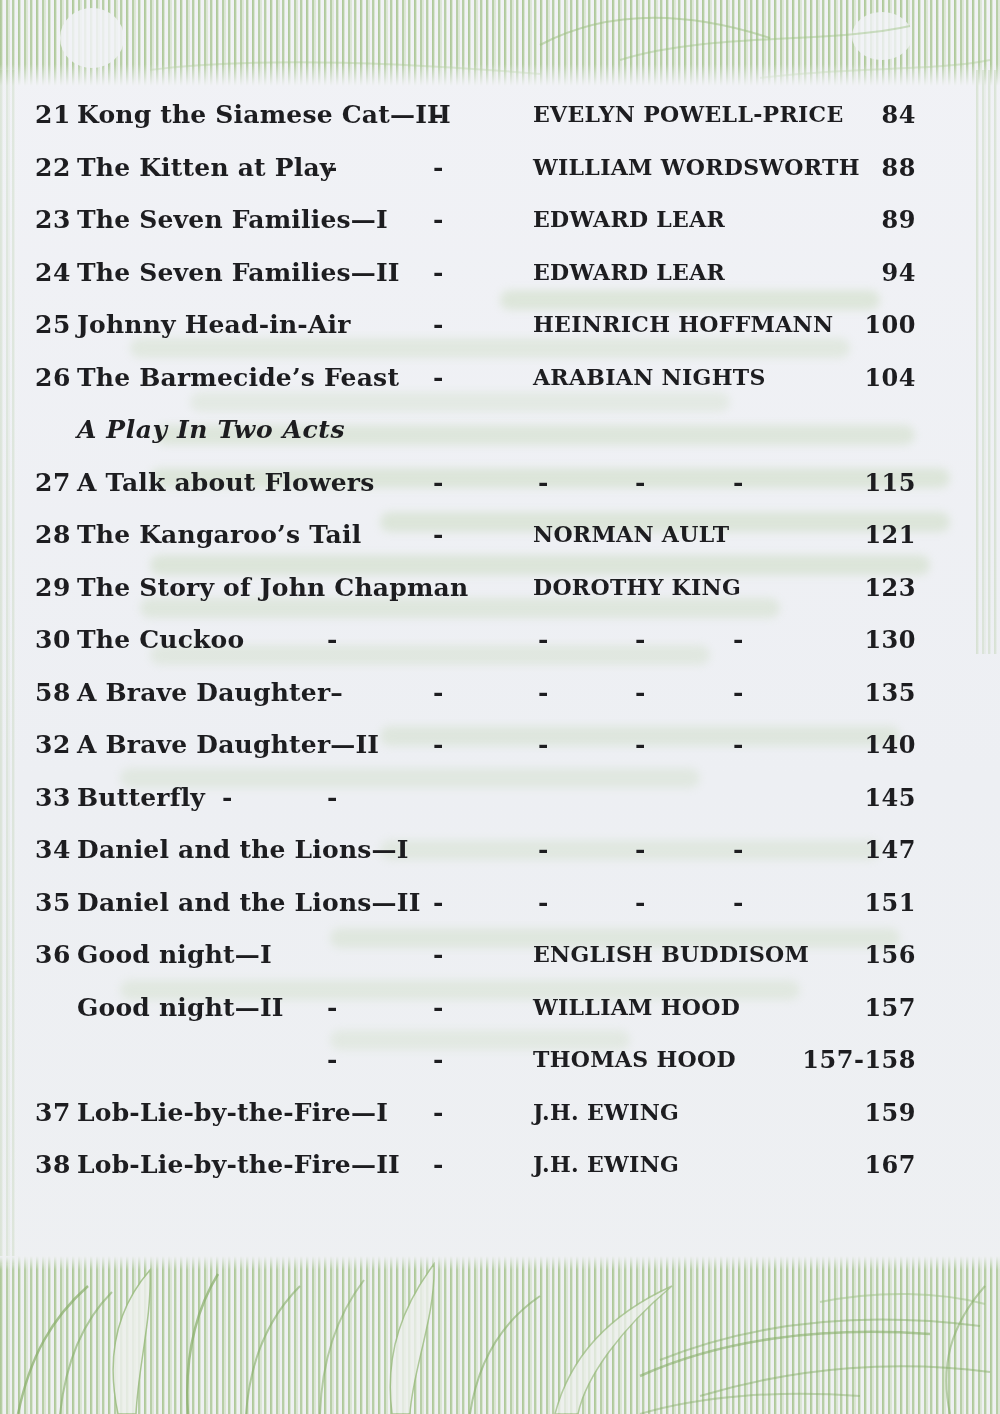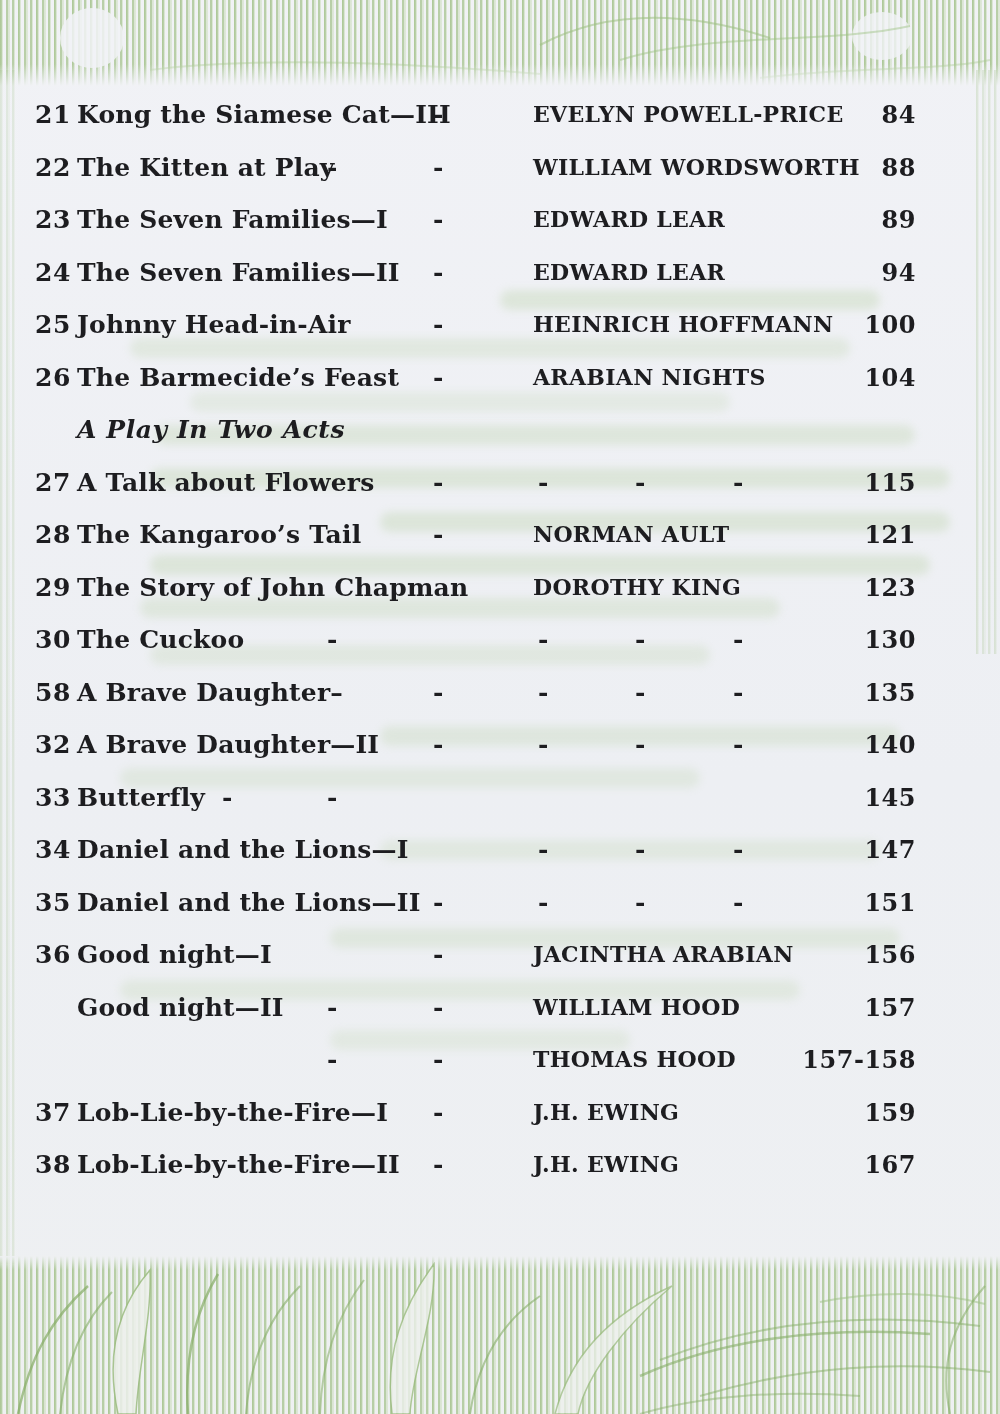--- a/index.html
+++ b/index.html
@@ -206,21 +206,21 @@
         <span class="dash" style="left: 433px;">-</span>
         <span class="dash" style="left: 538px;">-</span>
         <span class="dash" style="left: 635px;">-</span>
         <span class="dash" style="left: 733px;">-</span>
         <span class="pg">151</span>
       </div>
       <div class="row">
         <span class="title">Good night—I</span>
         <span class="num">36</span>
         <span class="dash" style="left: 433px;">-</span>
-        <span class="author">JACINTHA ARABIAN</span>
+        <span class="author">ENGLISH BUDDISOM</span>
         <span class="pg">156</span>
       </div>
       <div class="row">
         <span class="title">Good night—II</span>
         <span class="dash" style="left: 327px;">-</span>
         <span class="dash" style="left: 433px;">-</span>
         <span class="author">WILLIAM HOOD</span>
         <span class="pg">157</span>
       </div>
       <div class="row">

